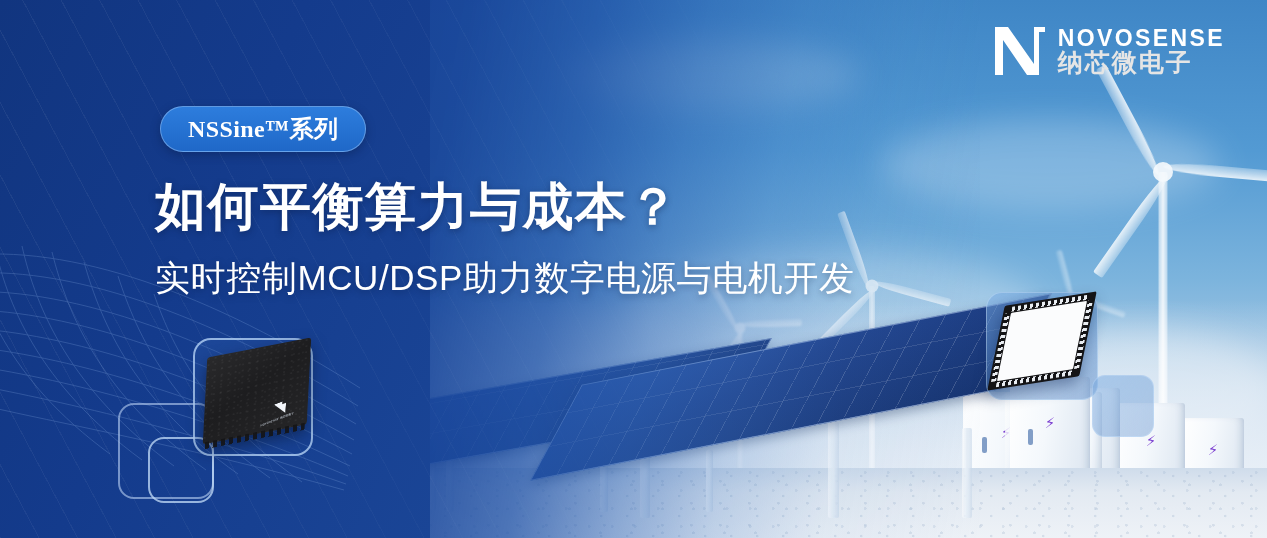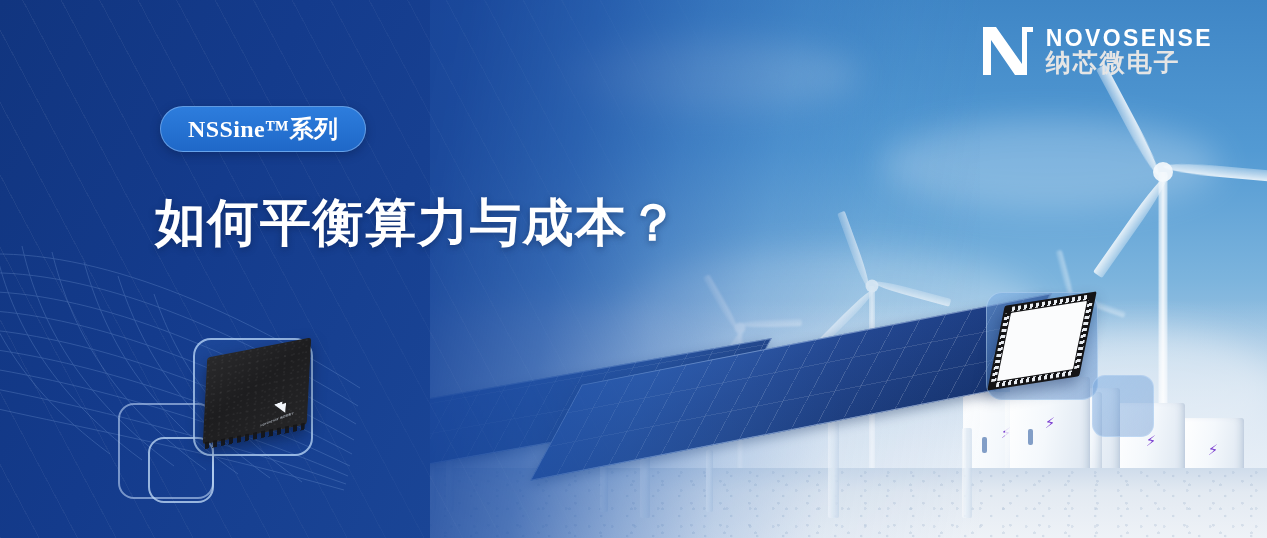--- a/index.html
+++ b/index.html
@@ -214,32 +214,32 @@
   
   .badge{
     position:absolute;left:160px;top:106px;height:46px;padding:0 27px;
     display:flex;align-items:center;border-radius:24px;
     background:linear-gradient(180deg,#2d7ddd 0%,#1f68c8 100%);
     border:1.5px solid rgba(150,195,245,.55);
     box-shadow:0 3px 10px rgba(8,28,70,.4);
   }
   .badge span{color:#ffffff;font-size:24px;font-weight:bold;letter-spacing:.4px;white-space:nowrap;font-family:Liberation Serif, serif;}
   .headline{
-    position:absolute;left:155px;top:189px;
+    position:absolute;left:155px;top:173px;
     color:#ffffff;font-size:51px;font-weight:bold;letter-spacing:1.5px;
     text-shadow:0 2px 7px rgba(8,26,66,.45);white-space:nowrap;
   }
   .subhead{
     position:absolute;left:155px;top:255px;
     color:#ffffff;font-size:35px;font-weight:normal;letter-spacing:.6px;
     text-shadow:0 2px 7px rgba(8,26,66,.4);white-space:nowrap;
   }
 
   
-  .logo{position:absolute;right:54px;top:26px;display:flex;align-items:center;gap:12px;}
+  .logo{position:absolute;right:42px;top:26px;display:flex;align-items:center;gap:12px;}
   .logo .nmark{width:52px;height:50px;flex:none;}
   .logo .words{display:flex;flex-direction:column;line-height:1;}
   .logo .en{color:#ffffff;font-size:23px;font-weight:bold;letter-spacing:2.4px;}
   .logo .cn{color:#e5e5e5;font-size:25px;font-weight:bold;letter-spacing:2px;}
 </style>
 </head>
 <body>
 
 <div class="banner">
 
@@ -380,20 +380,21 @@
     <div class="pins-t"></div>
     <div class="pins-b"></div>
     <div class="pins-l"></div>
     <div class="pins-r"></div>
   </div>
 
   <div class="badge">
     <span>NSSine™系列</span>
   </div>
   <div class="headline">如何平衡算力与成本？</div>
+  <div class="subhead">实时控制MCU/DSP助力数字电源与电机开发</div>
 
   <div class="logo">
     <svg class="nmark" viewBox="0 0 52 50">
       <path d="M2 2 L17 2 L50 48 L50 14 L36 14 L36 2 L50 2 L50 2 Z" fill="#ffffff" opacity="0"></path>
       <path d="M1 3 L16 3 L43 41 L43 3 L52 3 L52 3" fill="none"></path>
       <polygon points="1,3 15,3 33,28 33,3 45,3 45,47 31,47 13,22 13,47 1,47" fill="#ffffff" opacity="0"></polygon>
       <path d="M3 1 L19 1 L45 38 L45 1 L45 1 L45 1" fill="none"></path>
       <polygon points="0,1 16,1 44,41 44,1 52,1 52,3 46,3 46,49 36,49 8,8 8,49 0,49" fill="#ffffff" opacity="0"></polygon>
       <polygon points="1,1 14,1 40,38 40,1 51,1 51,6 45,6 45,49 33,49 9,14 9,49 1,49" fill="#ffffff"></polygon>
     </svg>

